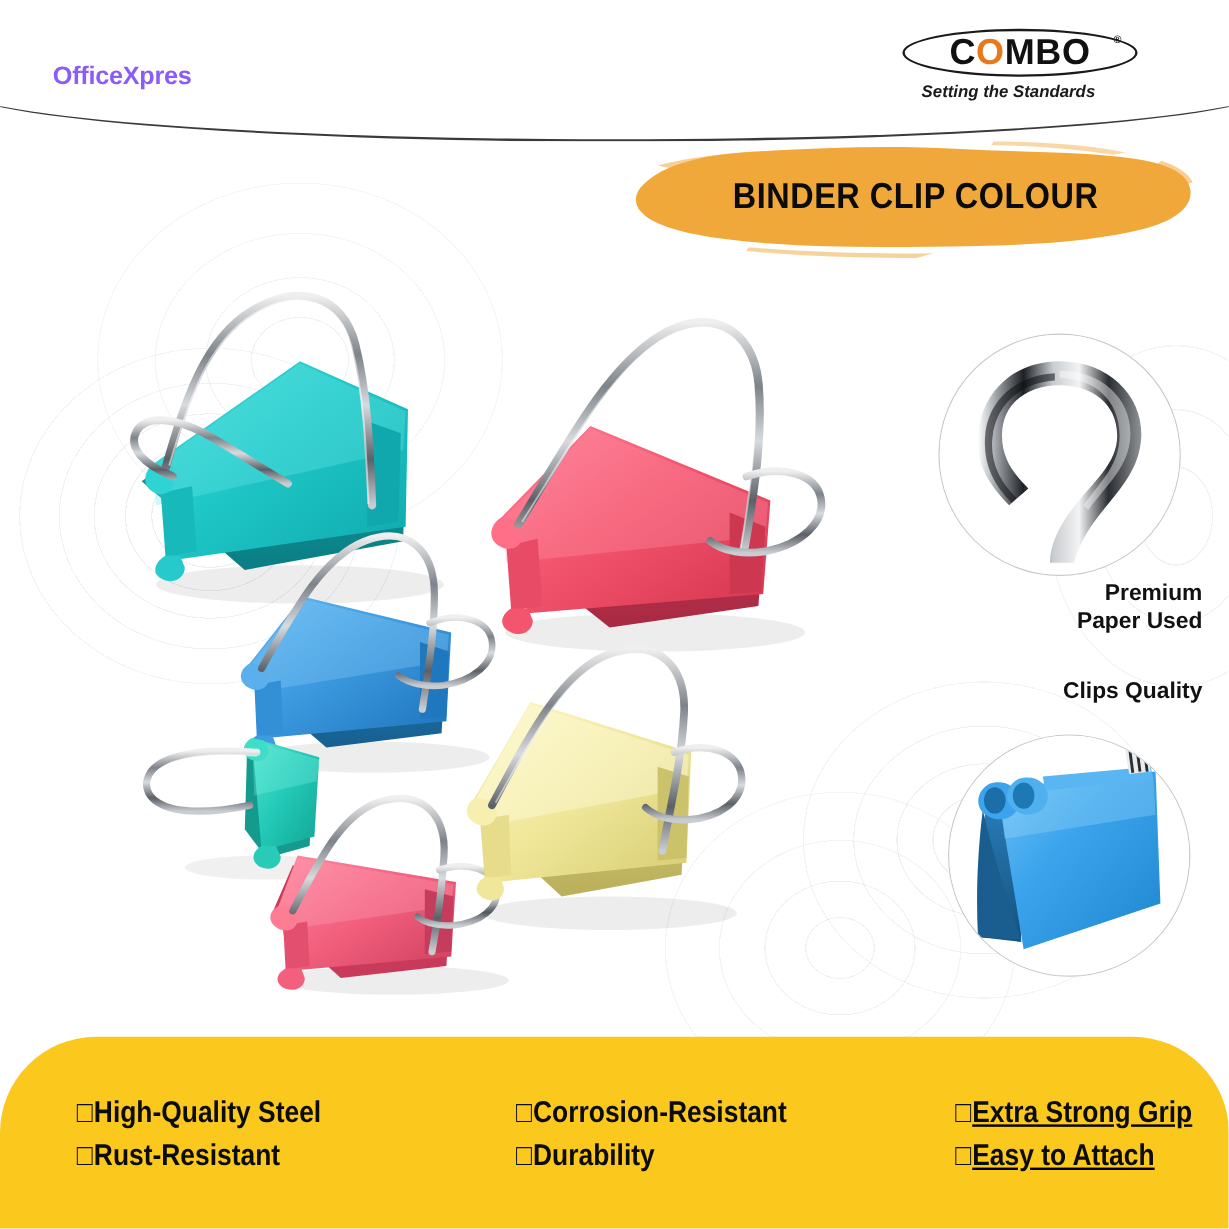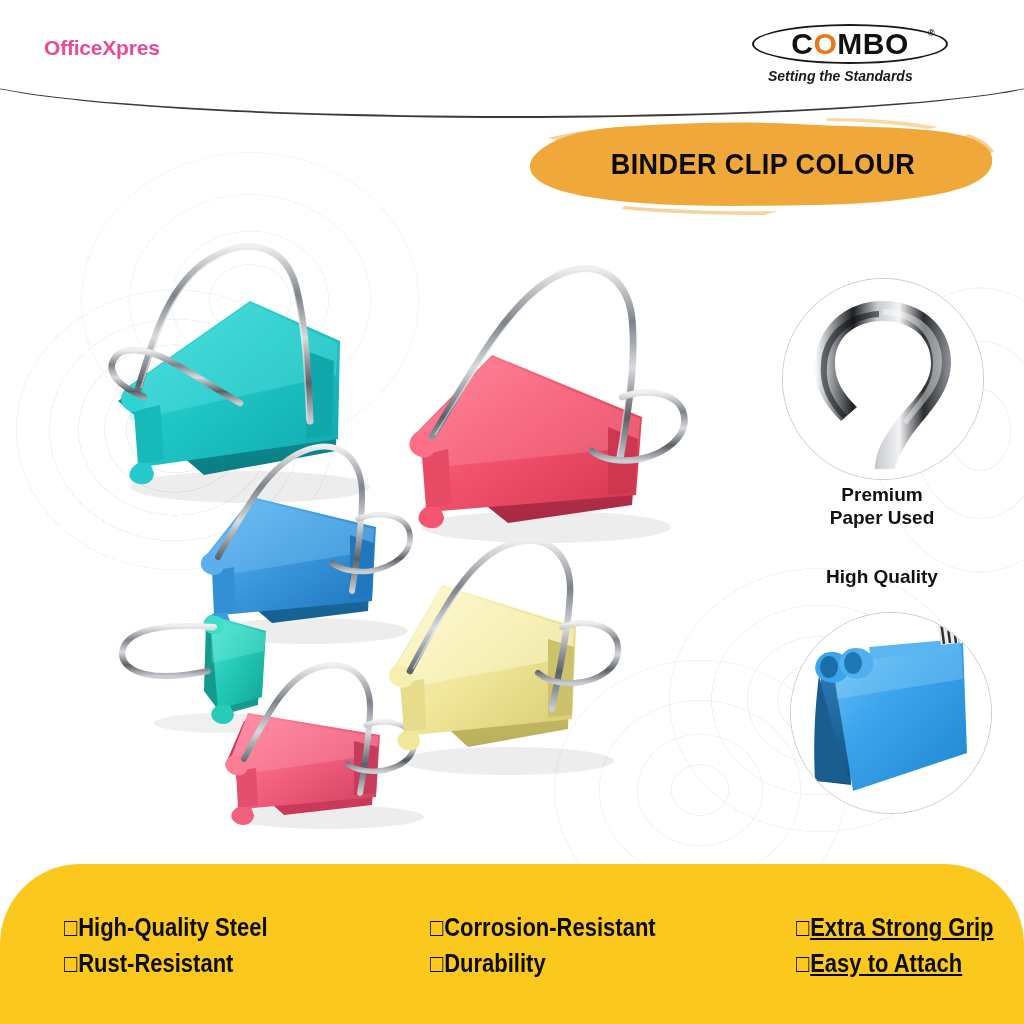--- a/index.html
+++ b/index.html
@@ -29,22 +29,22 @@
     position:absolute;left:0;top:0;width:1024px;height:96px;z-index:6;
     background:#ffffff;
   }
   .header-curve{
     position:absolute;left:-40px;top:6px;width:1104px;height:110px;
     border-bottom:2.5px solid #3a3a3a;
     border-radius:0 0 50% 50%/0 0 46px 46px;
     pointer-events:none;
   }
   .brand-name{
-    position:absolute;left:44px;top:36px;
-    font-size:21px;font-weight:bold;color:#ec4899;letter-spacing:-.2px;
+    position:absolute;left:44px;top:52px;
+    font-size:21px;font-weight:bold;color:#8b5cf6;letter-spacing:-.2px;
     font-family:"Liberation Sans", sans-serif;
   }
   .combo-logo{
     position:absolute;left:752px;top:24px;width:212px;height:64px;
   }
   .combo-oval{
     position:absolute;left:0;top:0;width:196px;height:40px;
     border:2.5px solid #1a1a1a;border-radius:50%/50%;
     box-sizing:border-box;
   }
@@ -97,21 +97,21 @@
   .clip svg{display:block;overflow:visible;}
 
   
   .feat-circle{
     position:absolute;border-radius:50%;overflow:hidden;
     border:1px solid #c9c9c9;background:#fff;z-index:4;
   }
   .circle-a{left:782px;top:278px;width:200px;height:200px;}
   .circle-b{left:790px;top:612px;width:200px;height:200px;}
   .feat-label{
-    position:absolute;text-align:center;z-index:5;
+    position:absolute;text-align:right;z-index:5;
     font-size:19px;font-weight:bold;color:#111;line-height:1.2;
     font-family:"Liberation Sans", sans-serif;
   }
   .label-a{left:762px;top:484px;width:240px;}
   .label-b{left:762px;top:566px;width:240px;}
 
   
   .feature-bar{
     position:absolute;left:0;bottom:0;width:1024px;height:160px;z-index:7;
     background:#FBC81E;
@@ -364,21 +364,21 @@
                C42,106 50,122 64,136 Z" fill="#0d0f12" opacity=".55"></path>
     </svg>
   </div>
 
   <div class="feat-label label-a">
     <div>Premium</div>
     <div>Paper Used</div>
   </div>
 
   <div class="feat-label label-b">
-    <div>High Quality</div>
+    <div>Clips Quality</div>
   </div>
 
   <div class="feat-circle circle-b">
     <svg width="200" height="200" viewBox="0 0 200 200">
       <defs>
         <linearGradient id="blueBig" x1="0" y1="0" x2="1" y2="1">
           <stop offset="0%" stop-color="#6FC2F5"></stop>
             <stop offset="40%" stop-color="#3BA4EC"></stop>
           <stop offset="100%" stop-color="#1E86D0"></stop>
         </linearGradient>

